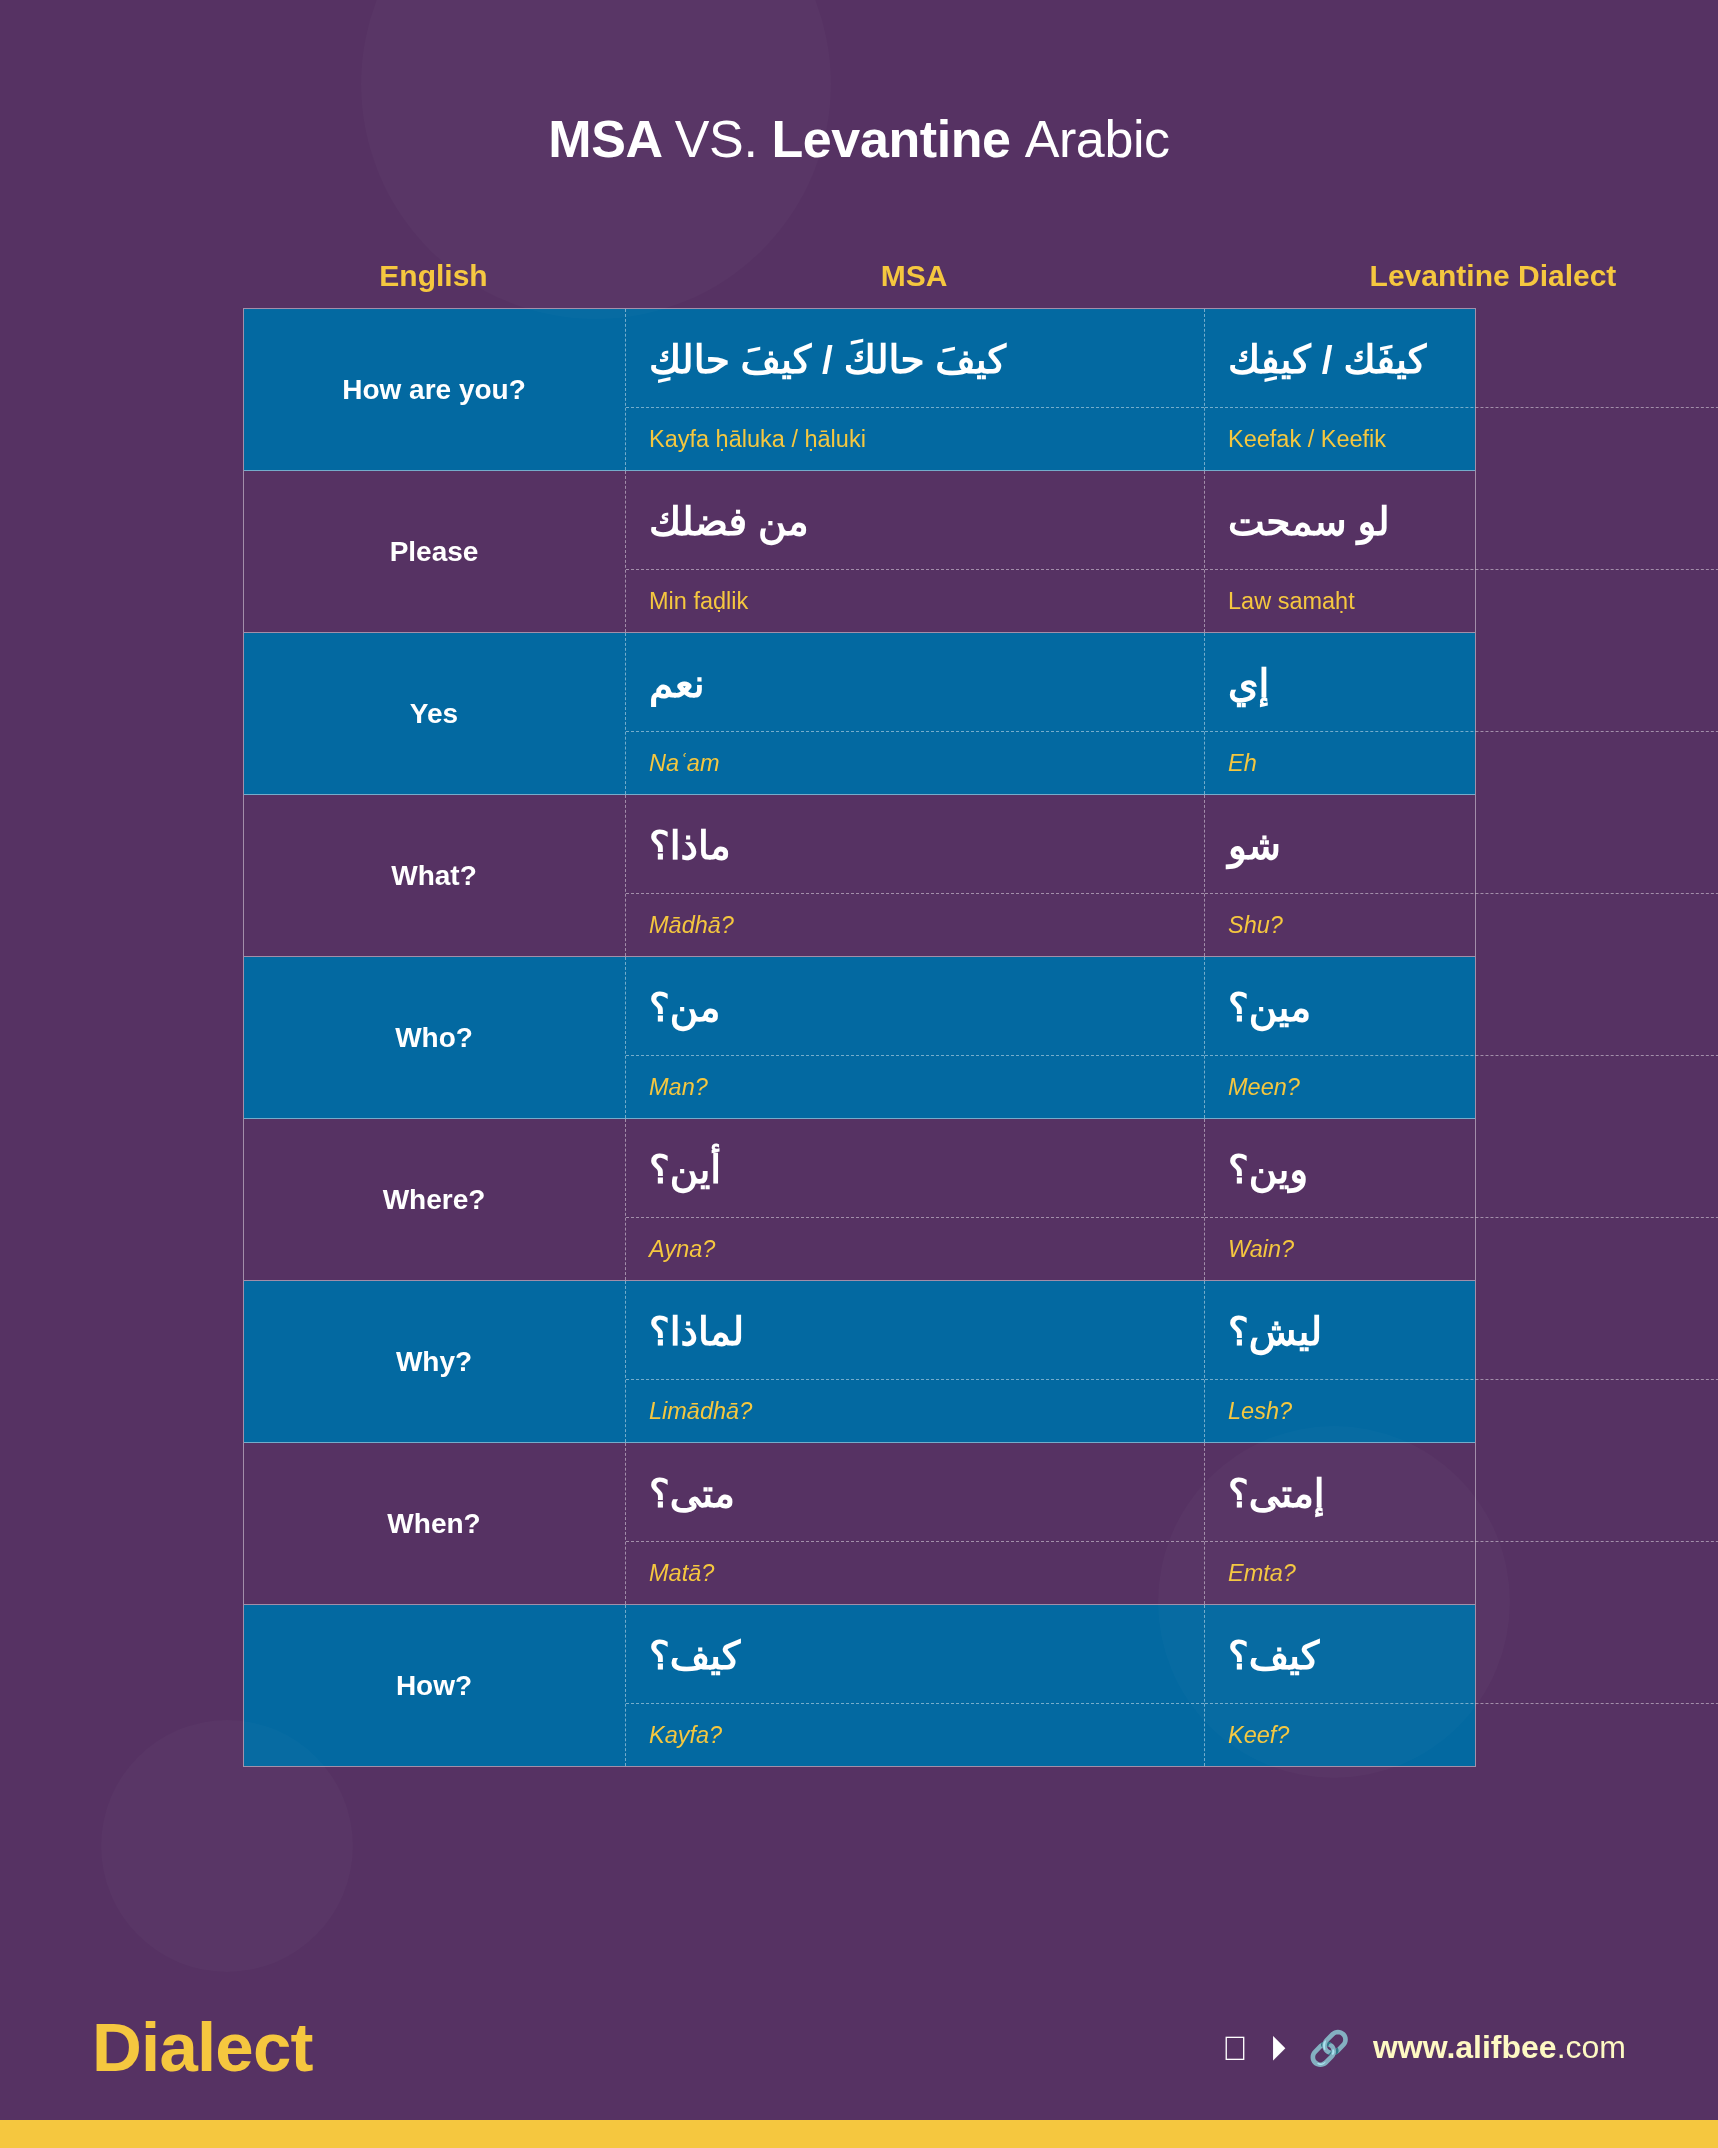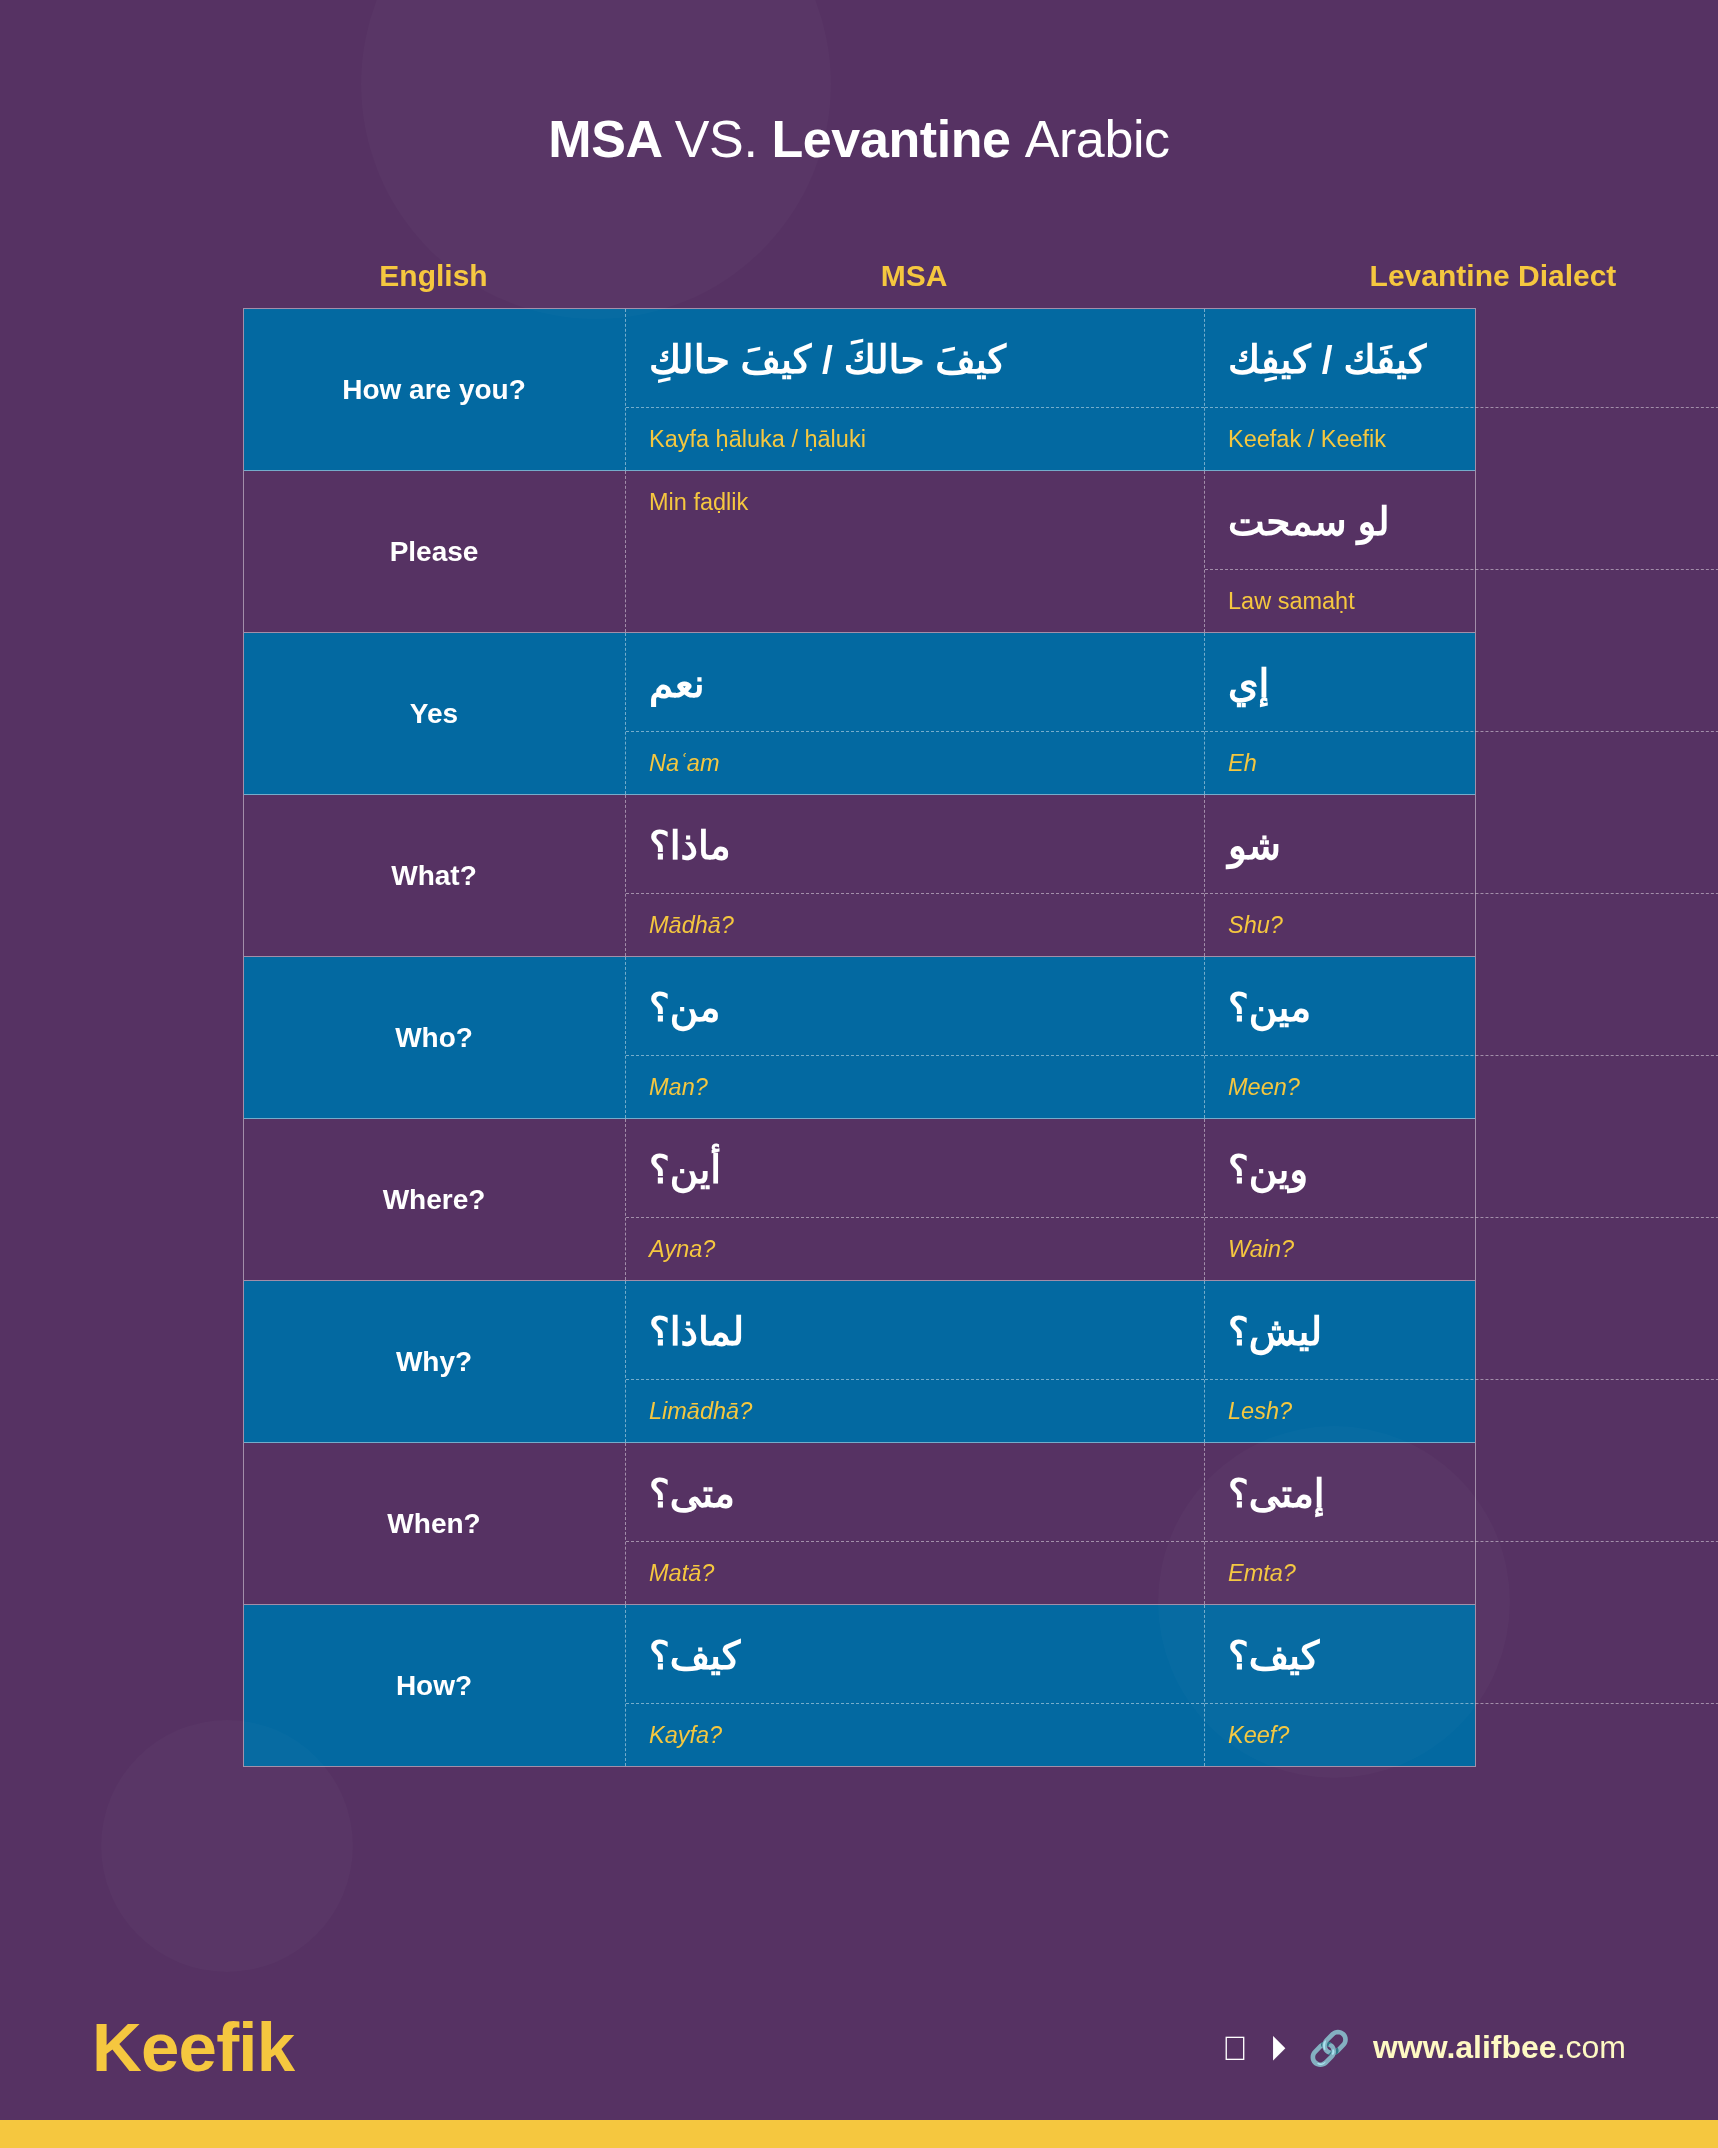--- a/index.html
+++ b/index.html
@@ -189,20 +189,21 @@
       </div>
       <div class="cell-lang">
         <div class="arabic">كيفَك / كيفِك</div>
         <div class="translit">Keefak / Keefik</div>
       </div>
     </div>
 
     <div class="row">
       <div class="cell-en">Please</div>
       <div class="cell-lang cell-msa">
+        <div class="arabic">من فضلك</div>
         <div class="translit">Min faḍlik</div>
       </div>
       <div class="cell-lang">
         <div class="arabic">لو سمحت</div>
         <div class="translit">Law samaḥt</div>
       </div>
     </div>
 
     <div class="row alt">
       <div class="cell-en">Yes</div>
@@ -286,21 +287,21 @@
         <div class="arabic">كيف؟</div>
         <div class="translit italic">Keef?</div>
       </div>
     </div>
 
   </div>
 </div>
 
 <div class="footer">
   <div class="logo">
-    <span>Keefik</span>
+    <span>Dialect</span>
   </div>
   <div class="footer-right">
     <span class="store-icon"></span>
     <span class="store-icon">⏵</span>
     <span class="store-icon">🔗</span>
     <span class="site"><span class="bold">www.alifbee</span><span>.com</span></span>
   </div>
 </div>
 
 <div class="bottom-bar"></div>

